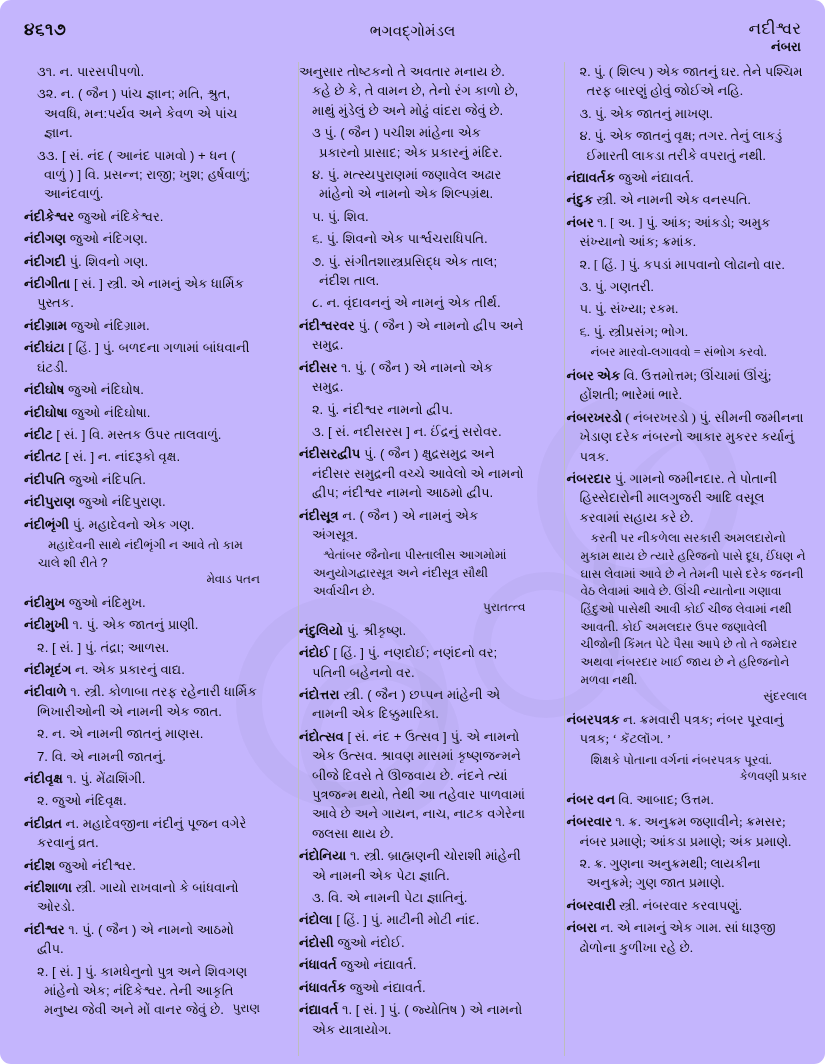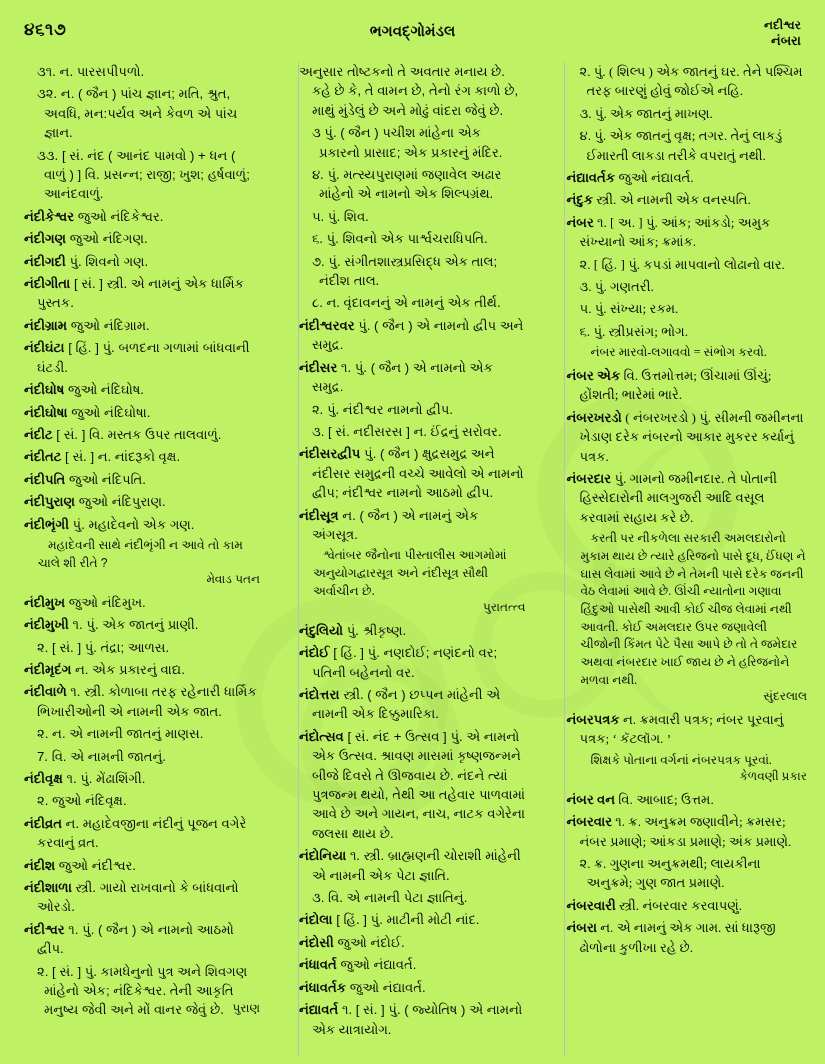--- a/index.html
+++ b/index.html
@@ -12,21 +12,22 @@
     height: 1064px;
     font-family: "Liberation Sans", "DejaVu Sans", sans-serif;
     color: #0b0b0b;
     position: relative;
     overflow: hidden;
   }
 
   .page {
     position: absolute;
     inset: 0;
-    background: #bef264;
+    background: #c4b5fd;
+    border-radius: 11px;
   }
 
   
   .watermark {
     position: absolute;
     pointer-events: none;
     border-radius: 50%;
     border: 26px solid rgba(0,0,0,0.030);
     opacity: 0.9;
   }
@@ -61,30 +62,30 @@
     font-weight: bold;
     letter-spacing: 0.5px;
   }
   .hdr-title {
     position: absolute;
     left: 0;
     right: 0;
     top: 4px;
     text-align: center;
     font-size: 15px;
-    font-weight: bold;
+    font-weight: normal;
   }
   .hdr-right {
     position: absolute;
     right: 0;
     top: 0;
     text-align: right;
     line-height: 1.25;
   }
-  .hdr-right .r1 { font-size: 12px; font-weight: bold; }
+  .hdr-right .r1 { font-size: 17px; font-weight: normal; }
   .hdr-right .r2 { font-size: 13px; font-weight: bold; }
 
   
   .columns {
     position: absolute;
     top: 62px;
     left: 24px;
     right: 18px;
     bottom: 8px;
     display: flex;

